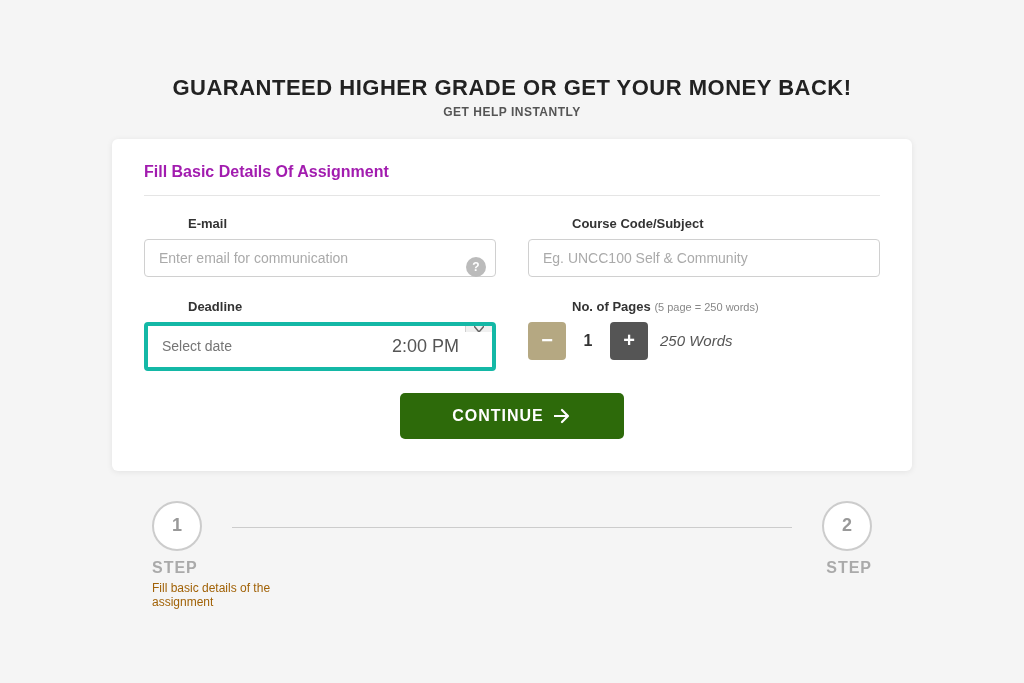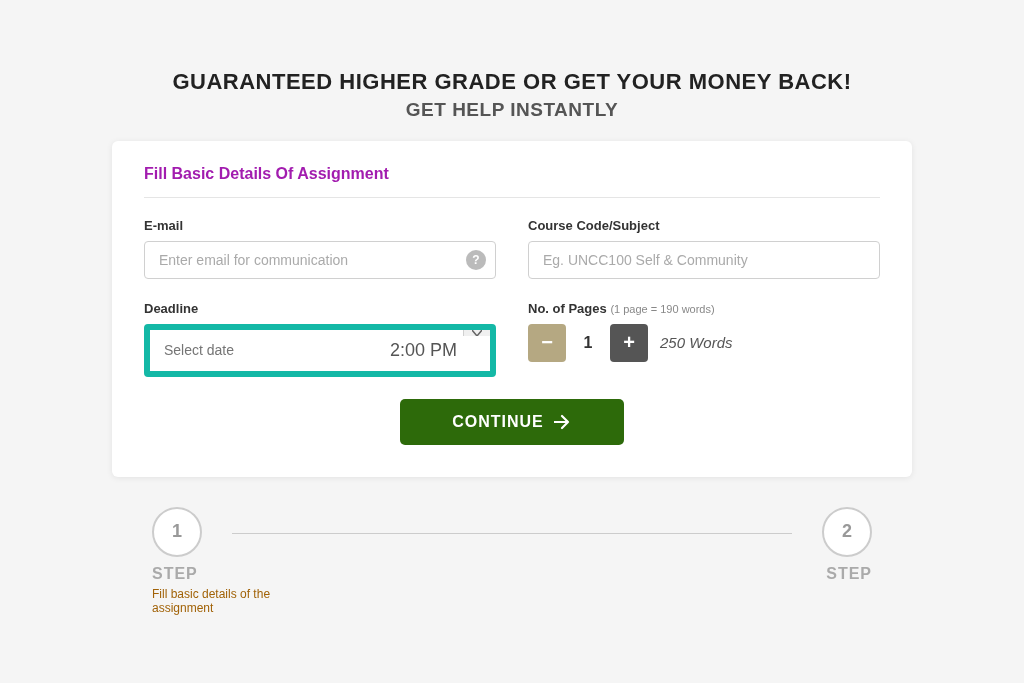--- a/index.html
+++ b/index.html
@@ -23,21 +23,21 @@
       margin-bottom: 20px;
     }
     .main-title {
       font-size: 22px;
       font-weight: 900;
       color: #222;
       letter-spacing: 0.5px;
       text-transform: uppercase;
     }
     .sub-title {
-      font-size: 19px;
+      font-size: 12px;
       font-weight: 700;
       color: #555;
       text-transform: uppercase;
       margin-top: 4px;
       letter-spacing: 0.5px;
     }
     .form-card {
       background: #fff;
       border-radius: 6px;
       padding: 24px 32px 32px 32px;
@@ -59,30 +59,31 @@
     }
     .form-group {
       flex: 1;
     }
     .form-label {
       font-size: 13px;
       font-weight: 700;
       color: #333;
       margin-bottom: 8px;
       display: block;
+      margin-left: 44px;
     }
     .form-label .label-note {
       font-size: 11px;
       font-weight: 400;
       color: #888;
     }
     .input-wrapper {
       position: relative;
       display: flex;
-      align-items: center;
+      align-items: flex-end;
     }
     .form-input {
       width: 100%;
       border: 1px solid #d0d0d0;
       border-radius: 4px;
       padding: 10px 14px;
       font-size: 14px;
       color: #555;
       background: #fff;
       outline: none;
@@ -102,21 +103,21 @@
       font-weight: 700;
       display: flex;
       align-items: center;
       justify-content: center;
       cursor: pointer;
       user-select: none;
     }
     .deadline-wrapper {
       display: flex;
       align-items: center;
-      border: 6px solid #14b8a6;
+      border: 4px solid #14b8a6;
       border-radius: 4px;
       overflow: hidden;
       background: #fff;
       justify-content: space-between;
     }
     .deadline-date {
       flex: 1;
       border: none;
       padding: 10px 14px;
       font-size: 14px;
@@ -301,21 +302,21 @@
           <div class="deadline-dropdown">
             <svg width="10" height="6" viewBox="0 0 10 6">
               <path d="M0 0 L5 6 L10 0" fill="none" stroke="#666" stroke-width="1.5"></path>
             </svg>
           </div>
         </div>
       </div>
       <div class="form-group">
         <label class="form-label">
           <span>No. of Pages</span>
-          <span class="label-note">(1 page = 190 words)</span>
+          <span class="label-note">(5 page = 250 words)</span>
         </label>
         <div class="pages-control">
           <button class="pages-btn pages-btn-minus">−</button>
           <span class="pages-count">1</span>
           <button class="pages-btn pages-btn-plus">+</button>
           <span class="words-label">250 Words</span>
         </div>
       </div>
     </div>
 

